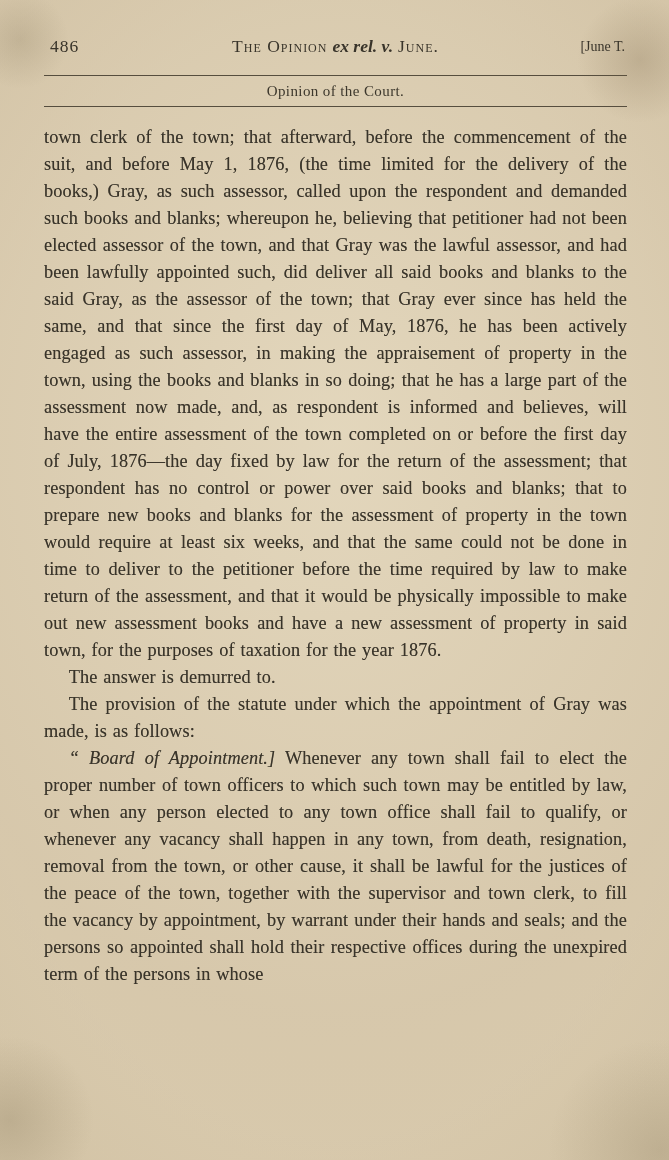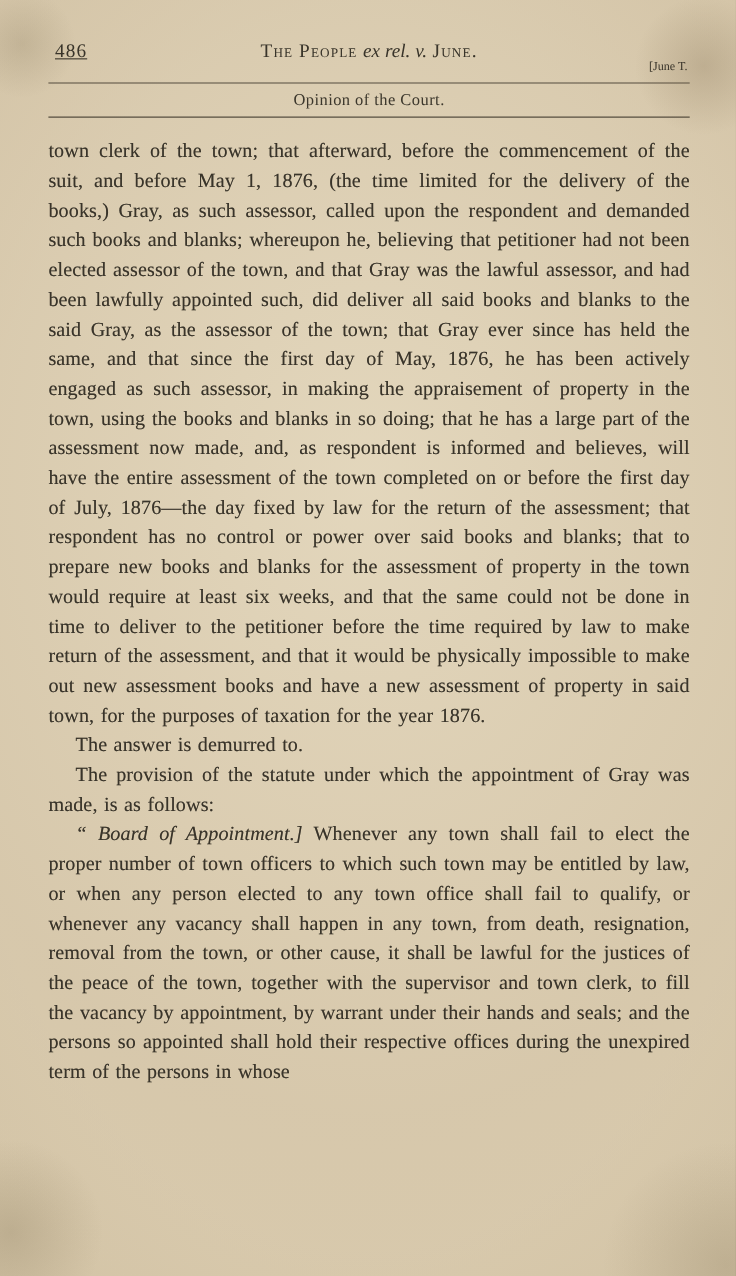--- a/index.html
+++ b/index.html
@@ -32,35 +32,34 @@
 
   .page-header {
     position: relative;
     height: 30px;
     font-size: 17.5px;
   }
   .page-number {
     position: absolute;
     left: 6px; top: 0;
     letter-spacing: 1px;
-    text-decoration: underline;
   }
   .case-title {
     position: absolute;
     left: 0; right: 0; top: 0;
     text-align: center;
     white-space: nowrap;
   }
   .sc { font-variant: small-caps; letter-spacing: 1px; }
   .it { font-style: italic; }
-  .case-title .it { margin: 12px 5px; }
+  .case-title .it { margin: 12px 5px; font-weight: bold; }
   .term {
     position: absolute;
-    right: 2px; top: 19px;
-    font-size: 11px;
+    right: 2px; top: 3px;
+    font-size: 14px;
   }
 
   .rule {
     border: 0;
     border-top: 1.5px solid rgba(62,55,42,0.85);
     margin: 0;
   }
   .rule-top { margin-top: 9px; }
   .running-head {
     text-align: center;
@@ -83,21 +82,21 @@
   .para { margin: 0; }
   .para.indent { text-indent: 1.35em; }
 </style>
 </head>
 <body>
 
 <div class="page">
 
   <header class="page-header">
     <span class="page-number">486</span>
-    <span class="case-title"><span class="sc">The People</span><span class="it">ex rel. v.</span><span class="sc">June.</span></span>
+    <span class="case-title"><span class="sc">The Opinion</span><span class="it">ex rel. v.</span><span class="sc">June.</span></span>
     <span class="term">[June T.</span>
   </header>
 
   <hr class="rule rule-top">
 
   <div class="running-head">Opinion of the Court.</div>
 
   <hr class="rule rule-mid">
 
   <main class="body-text">

